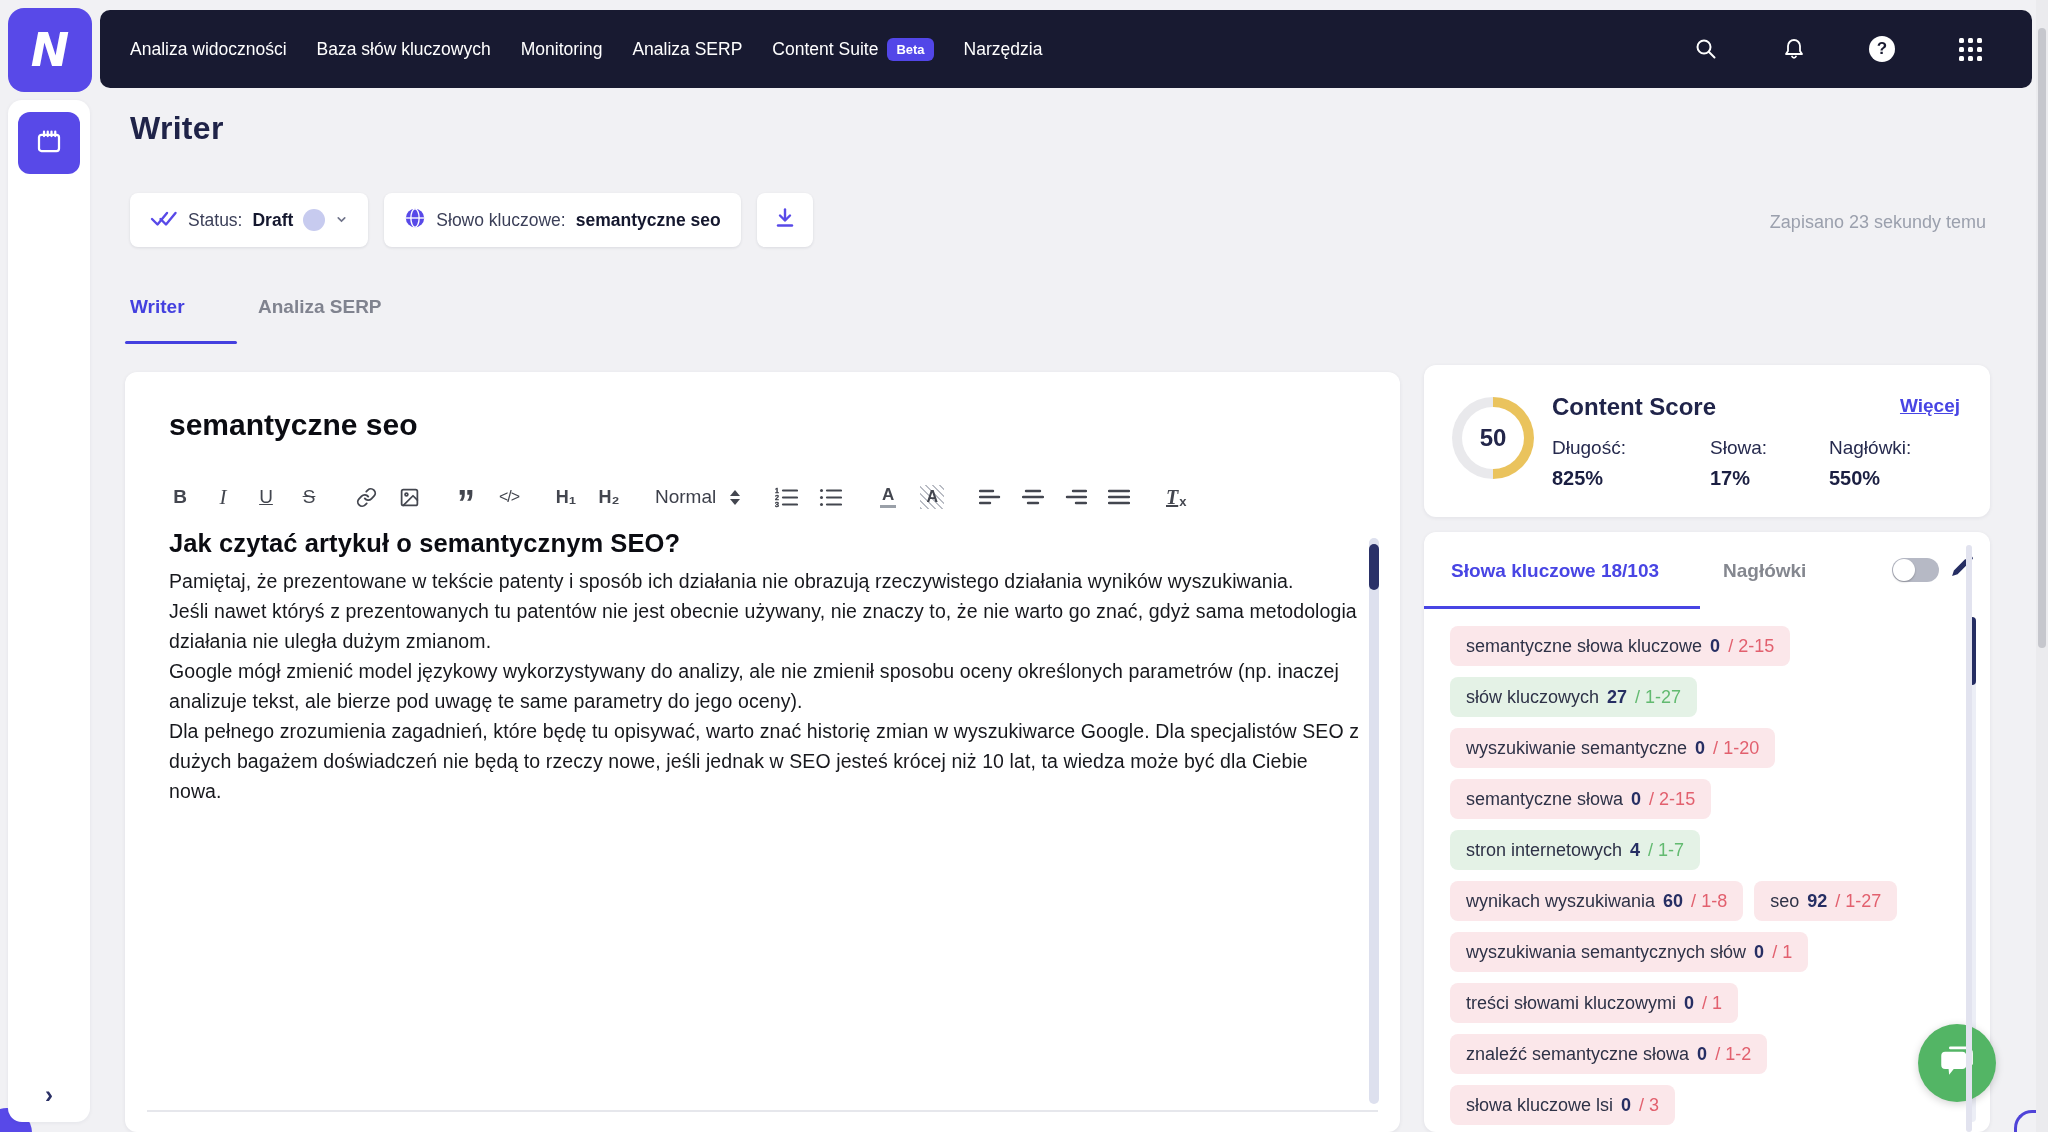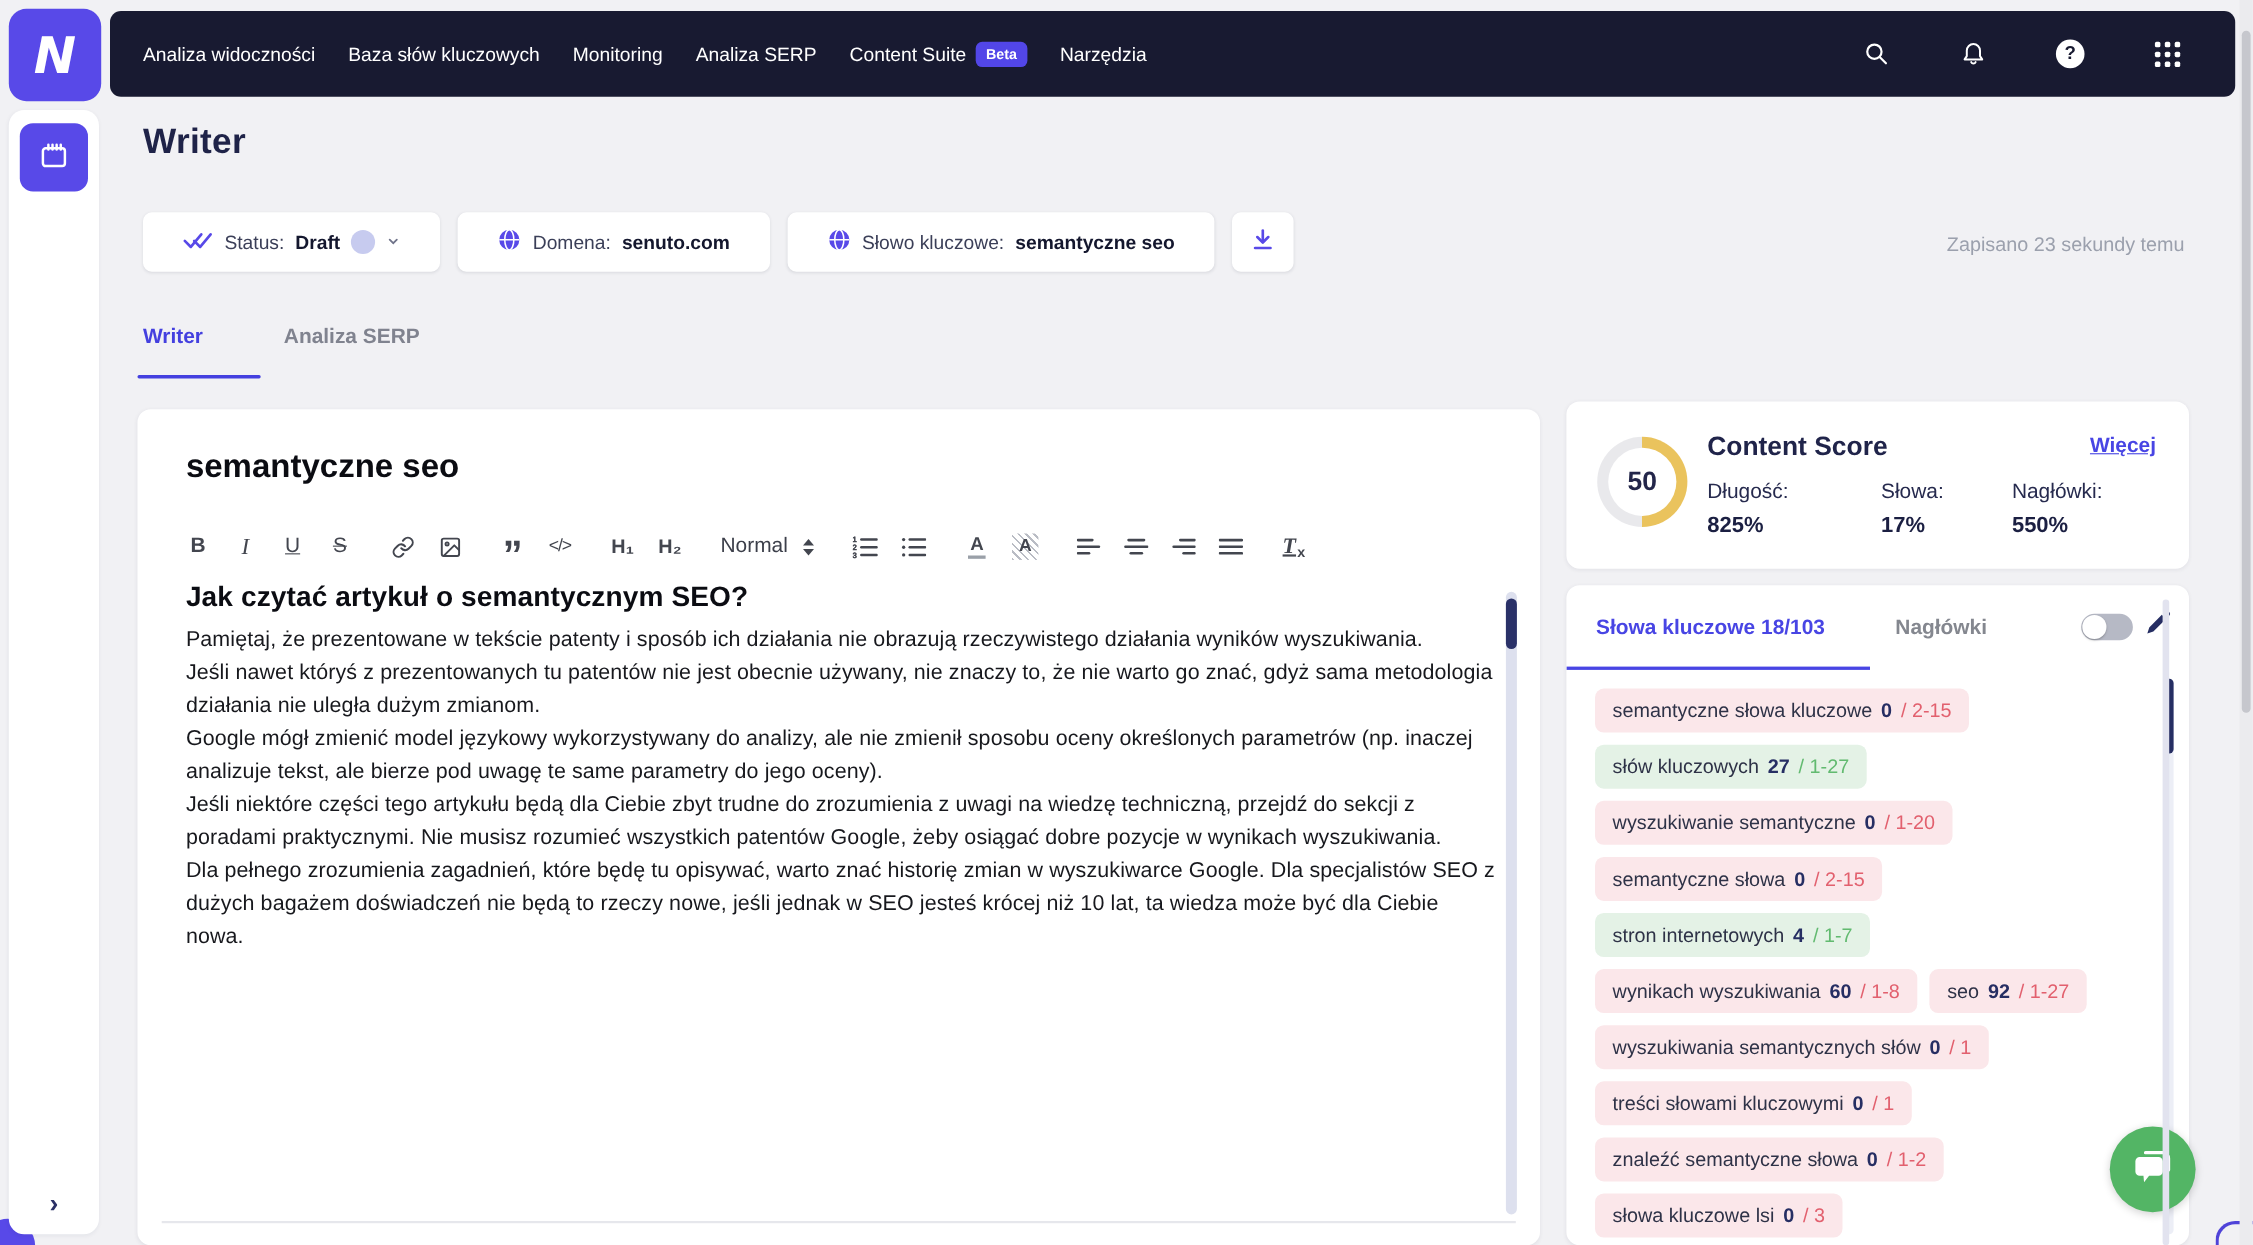--- a/index.html
+++ b/index.html
@@ -20,21 +20,21 @@
 
   
   .corner-bl { position:absolute; left:-18px; top:1108px; width:50px; height:50px; background:#5849e8; border-radius:50%; }
   .side { position:absolute; left:8px; top:100px; width:82px; height:1022px; background:#fff; border-radius:14px; box-shadow:0 1px 4px rgba(25,28,60,.06); }
   .side-btn { position:absolute; left:10px; top:12px; width:62px; height:62px; background:#5849e8; border-radius:12px; display:flex; align-items:center; justify-content:center; cursor:pointer; }
   .side-collapse { position:absolute; left:0; bottom:12px; width:82px; text-align:center; color:#2b3166; font-size:24px; font-weight:bold; cursor:pointer; line-height:30px; }
 
   
   .page-title { position:absolute; left:130px; top:110px; font-size:32px; font-weight:600; color:#1f2348; letter-spacing:.3px; }
   .controls { position:absolute; left:130px; top:193px; display:flex; gap:16px; height:54px; }
-  .ctl-card { background:#fff; border-radius:8px; box-shadow:0 1px 3px rgba(24,26,49,.10); display:flex; align-items:center; gap:10px; padding:0 36px; font-size:17.5px; color:#3b3f58; cursor:pointer; white-space:nowrap; }
+  .ctl-card { background:#fff; border-radius:8px; box-shadow:0 1px 3px rgba(24,26,49,.10); display:flex; align-items:center; gap:10px; padding:0 20px; font-size:17.5px; color:#3b3f58; cursor:pointer; white-space:nowrap; }
   .ctl-card b { color:#14172e; }
   .lav-dot { width:22px; height:22px; border-radius:50%; background:#c7cbef; }
   .dl-card { width:56px; justify-content:center; padding:0; }
   .saved { position:absolute; right:62px; top:212px; font-size:18px; color:#9ba0ad; }
 
   
   .tab { position:absolute; top:296px; font-size:19px; font-weight:bold; cursor:pointer; }
   .tab-writer { left:130px; color:#4440df; }
   .tab-serp { left:258px; color:#80838f; }
   .tab-underline { position:absolute; left:125px; top:341px; width:112px; height:3px; background:#4440df; border-radius:2px; }
@@ -187,31 +187,20 @@
     </span>
   </div>
   <div class="ctl-card">
     <span>
       <svg width="22" height="22" viewBox="0 0 24 24">
           <circle cx="12" cy="12" r="10" fill="#5849e8"></circle>
           <ellipse cx="12" cy="12" rx="4.5" ry="10" fill="none" stroke="#fff" stroke-width="1.5"></ellipse>
           <line x1="2" y1="12" x2="22" y2="12" stroke="#fff" stroke-width="1.5"></line>
         </svg>
     </span>
-    <span>Domena:</span>
-    <b>senuto.com</b>
-  </div>
-  <div class="ctl-card">
-    <span>
-      <svg width="22" height="22" viewBox="0 0 24 24">
-          <circle cx="12" cy="12" r="10" fill="#5849e8"></circle>
-          <ellipse cx="12" cy="12" rx="4.5" ry="10" fill="none" stroke="#fff" stroke-width="1.5"></ellipse>
-          <line x1="2" y1="12" x2="22" y2="12" stroke="#fff" stroke-width="1.5"></line>
-        </svg>
-    </span>
     <span>Słowo kluczowe:</span>
     <b>semantyczne seo</b>
   </div>
   <div class="ctl-card dl-card">
     <span>
       <svg width="24" height="24" viewBox="0 0 24 24" fill="none" stroke="#5849e8" stroke-width="2.4" stroke-linecap="round" stroke-linejoin="round">
           <line x1="12" y1="3.5" x2="12" y2="14"></line>
           <polyline points="7 9.5 12 14.5 17 9.5"></polyline>
           <line x1="5" y1="19.5" x2="19" y2="19.5"></line>
         </svg>
@@ -323,21 +312,20 @@
         <span class="tx-t">T</span>
         <span class="tx-x">x</span>
       </button>
   </div>
 
   <div class="ed-content">
     <h2 class="ed-h2 first">Jak czytać artykuł o semantycznym SEO?</h2>
     <p>Pamiętaj, że prezentowane w tekście patenty i sposób ich działania nie obrazują rzeczywistego działania wyników wyszukiwania.</p>
     <p>Jeśli nawet któryś z prezentowanych tu patentów nie jest obecnie używany, nie znaczy to, że nie warto go znać, gdyż sama metodologia działania nie uległa dużym zmianom.</p>
     <p>Google mógł zmienić model językowy wykorzystywany do analizy, ale nie zmienił sposobu oceny określonych parametrów (np. inaczej analizuje tekst, ale bierze pod uwagę te same parametry do jego oceny).</p>
-    <p>Jeśli niektóre części tego artykułu będą dla Ciebie zbyt trudne do zrozumienia z uwagi na wiedzę techniczną, przejdź do sekcji z poradami praktycznymi. Nie musisz rozumieć wszystkich patentów Google, żeby osiągać dobre pozycje w wynikach wyszukiwania.</p>
     <p>Dla pełnego zrozumienia zagadnień, które będę tu opisywać, warto znać historię zmian w wyszukiwarce Google. Dla specjalistów SEO z dużych bagażem doświadczeń nie będą to rzeczy nowe, jeśli jednak w SEO jesteś krócej niż 10 lat, ta wiedza może być dla Ciebie nowa.</p>
   </div>
 
   <div class="ed-scroll-track">
     <div class="ed-scroll-thumb"></div>
   </div>
   <div class="ed-divider"></div>
 </section>
 
 <section class="score-card">

